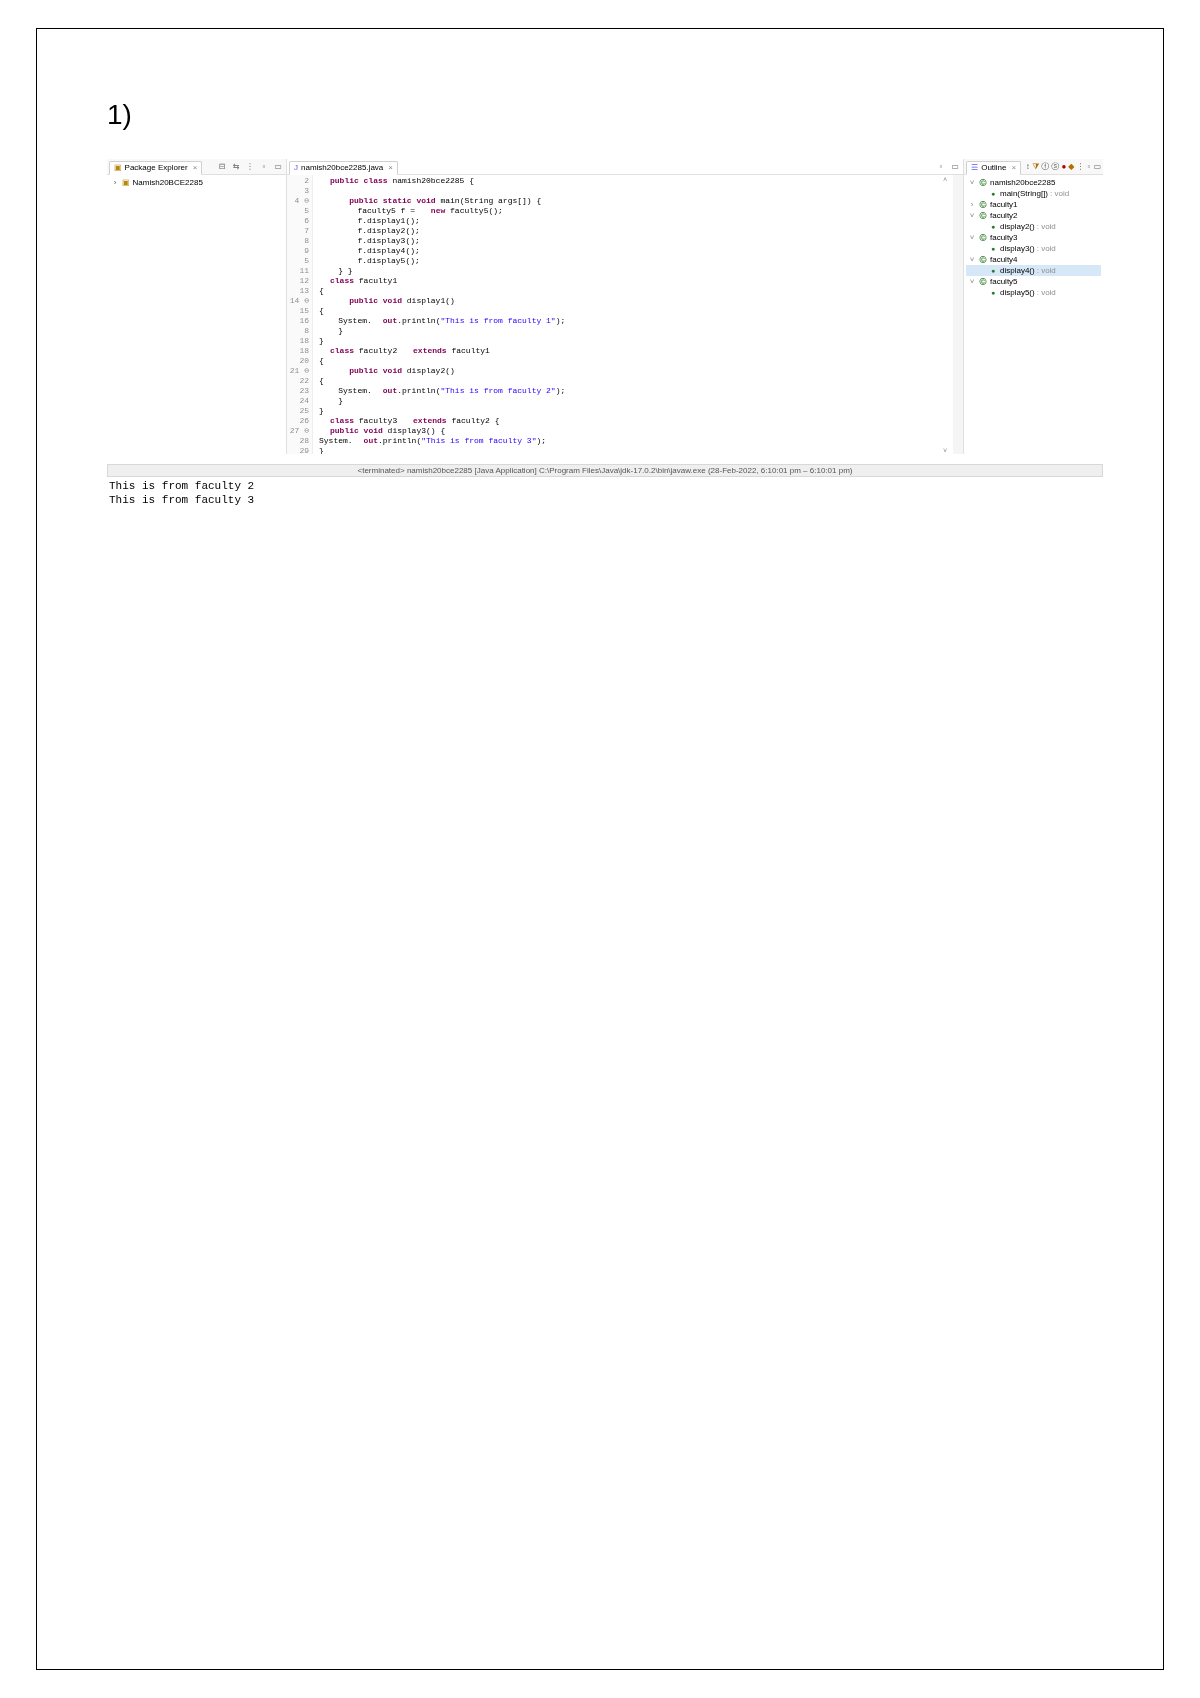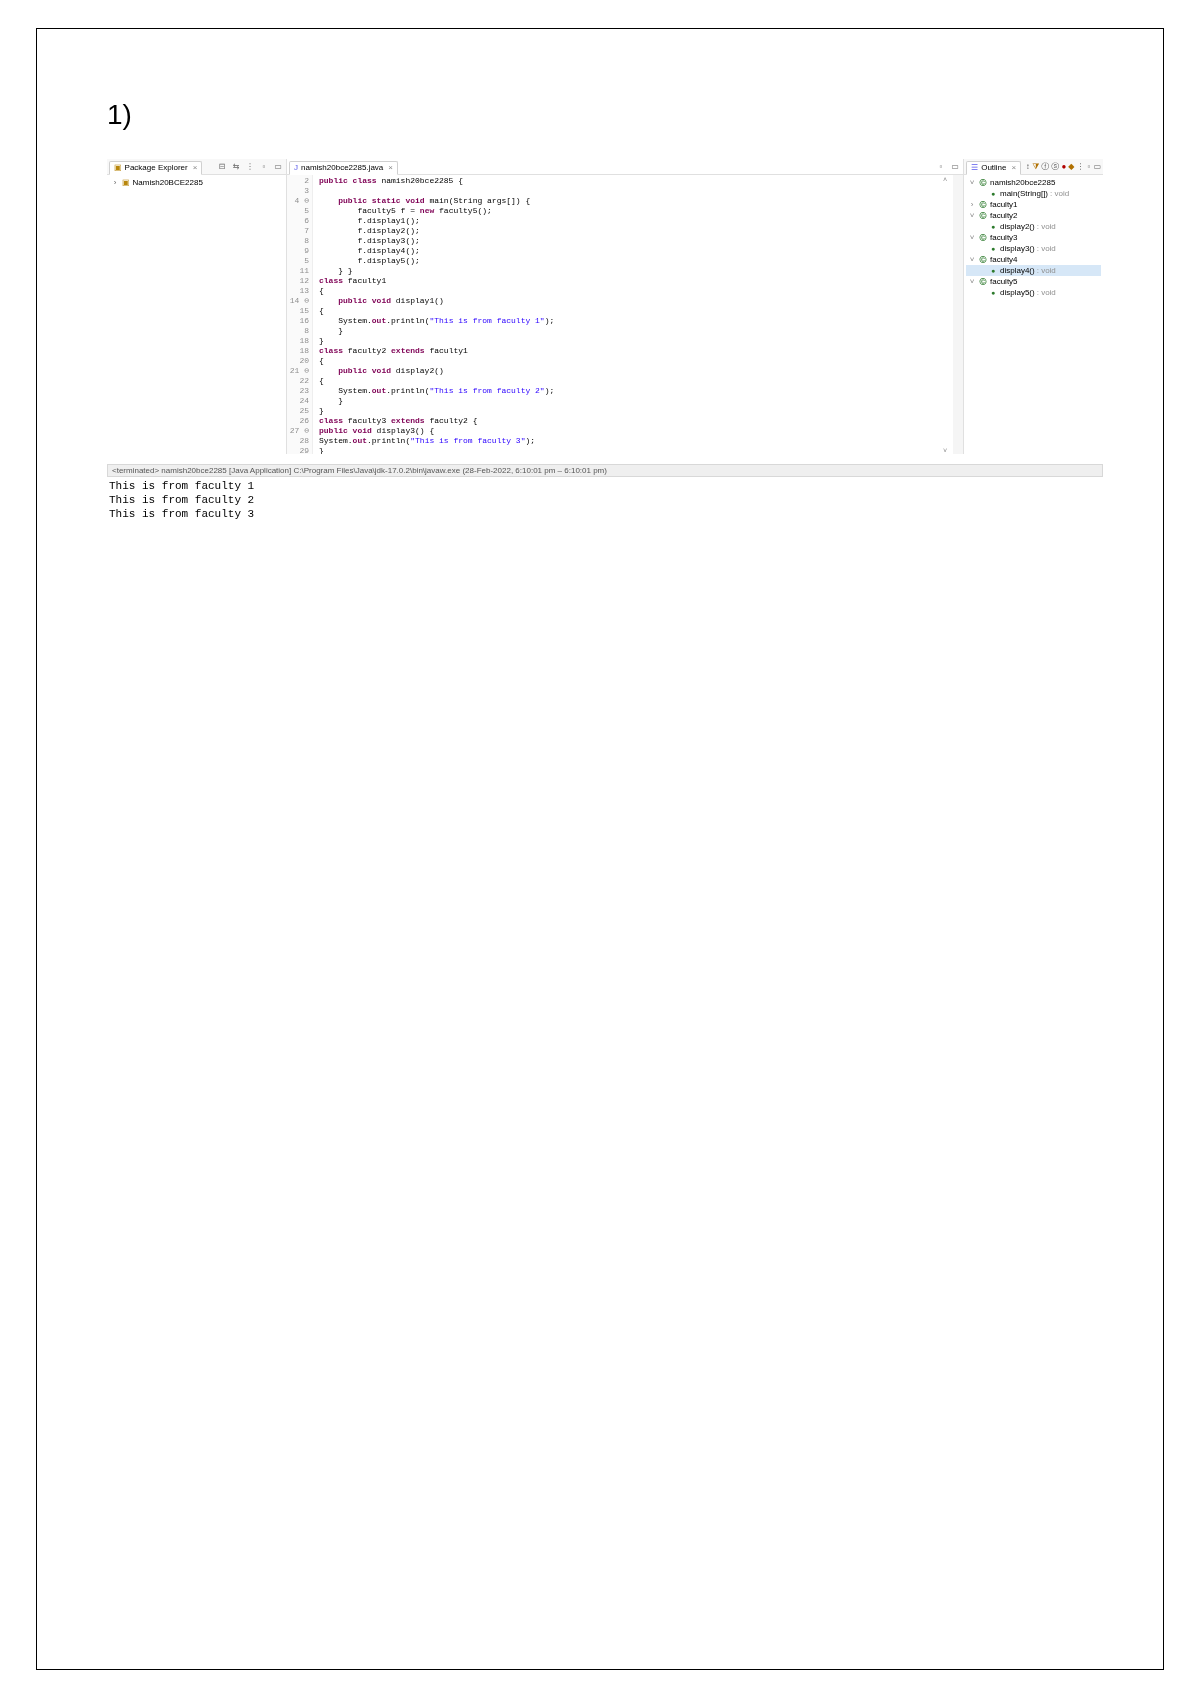--- a/index.html
+++ b/index.html
@@ -103,21 +103,21 @@
     user-select: none;
   }
   .gutter div { height: 10px; }
   .code-lines { padding: 1px 0 0 6px; flex: 1; position: relative; }
   .code-lines pre {
     font-family: inherit;
     font-size: inherit;
     line-height: inherit;
     white-space: pre;
   }
-  .kw { color: #7f0055; font-weight: bold; }
+  .kw { color: #7f0055; font-weight: bold; margin-left: 11px; }
   .str { color: #2a00ff; }
   .code-lines pre { position: relative; z-index: 1; }
   .editor-ov {
     position: absolute;
     top: 0; right: 0; width: 10px; height: 100%;
     background: #f5f5f5;
   }
   .caret-up, .caret-down {
     position: absolute;
     right: 12px;
@@ -136,20 +136,21 @@
   .orow .ret { color: #909090; }
   .orow.sel { background: #d6e7f7; }
   
   .console-panel { margin-top: 10px; }
   .console-header {
     background: #efefef;
     border: 1px solid #d8d8d8;
     padding: 1px 4px;
     font-size: 8px;
     color: #555;
+    text-align: center;
   }
   .console-body {
     font-family: Consolas, "Courier New", monospace;
     font-size: 11px;
     line-height: 14px;
     padding: 2px 2px;
     color: #000;
   }
   .close-x { color: #888; font-size: 8px; margin-left: 2px; }
   .java-icon { color: #5a5aeb; font-size: 8px; }
@@ -356,19 +357,18 @@
               <span class="ret"> : void</span>
             </div>
           </div>
       </div>
 
     </div>
 
     <div class="console-panel">
       <div class="console-header">&lt;terminated&gt; namish20bce2285 [Java Application] C:\Program Files\Java\jdk-17.0.2\bin\javaw.exe  (28-Feb-2022, 6:10:01 pm – 6:10:01 pm)</div>
       <div class="console-body" id="console-body">
-          <div>This is from faculty 1</div>
           <div>This is from faculty 2</div>
           <div>This is from faculty 3</div>
         </div>
     </div>
   </div>
 </div>
 
 </body></html>

